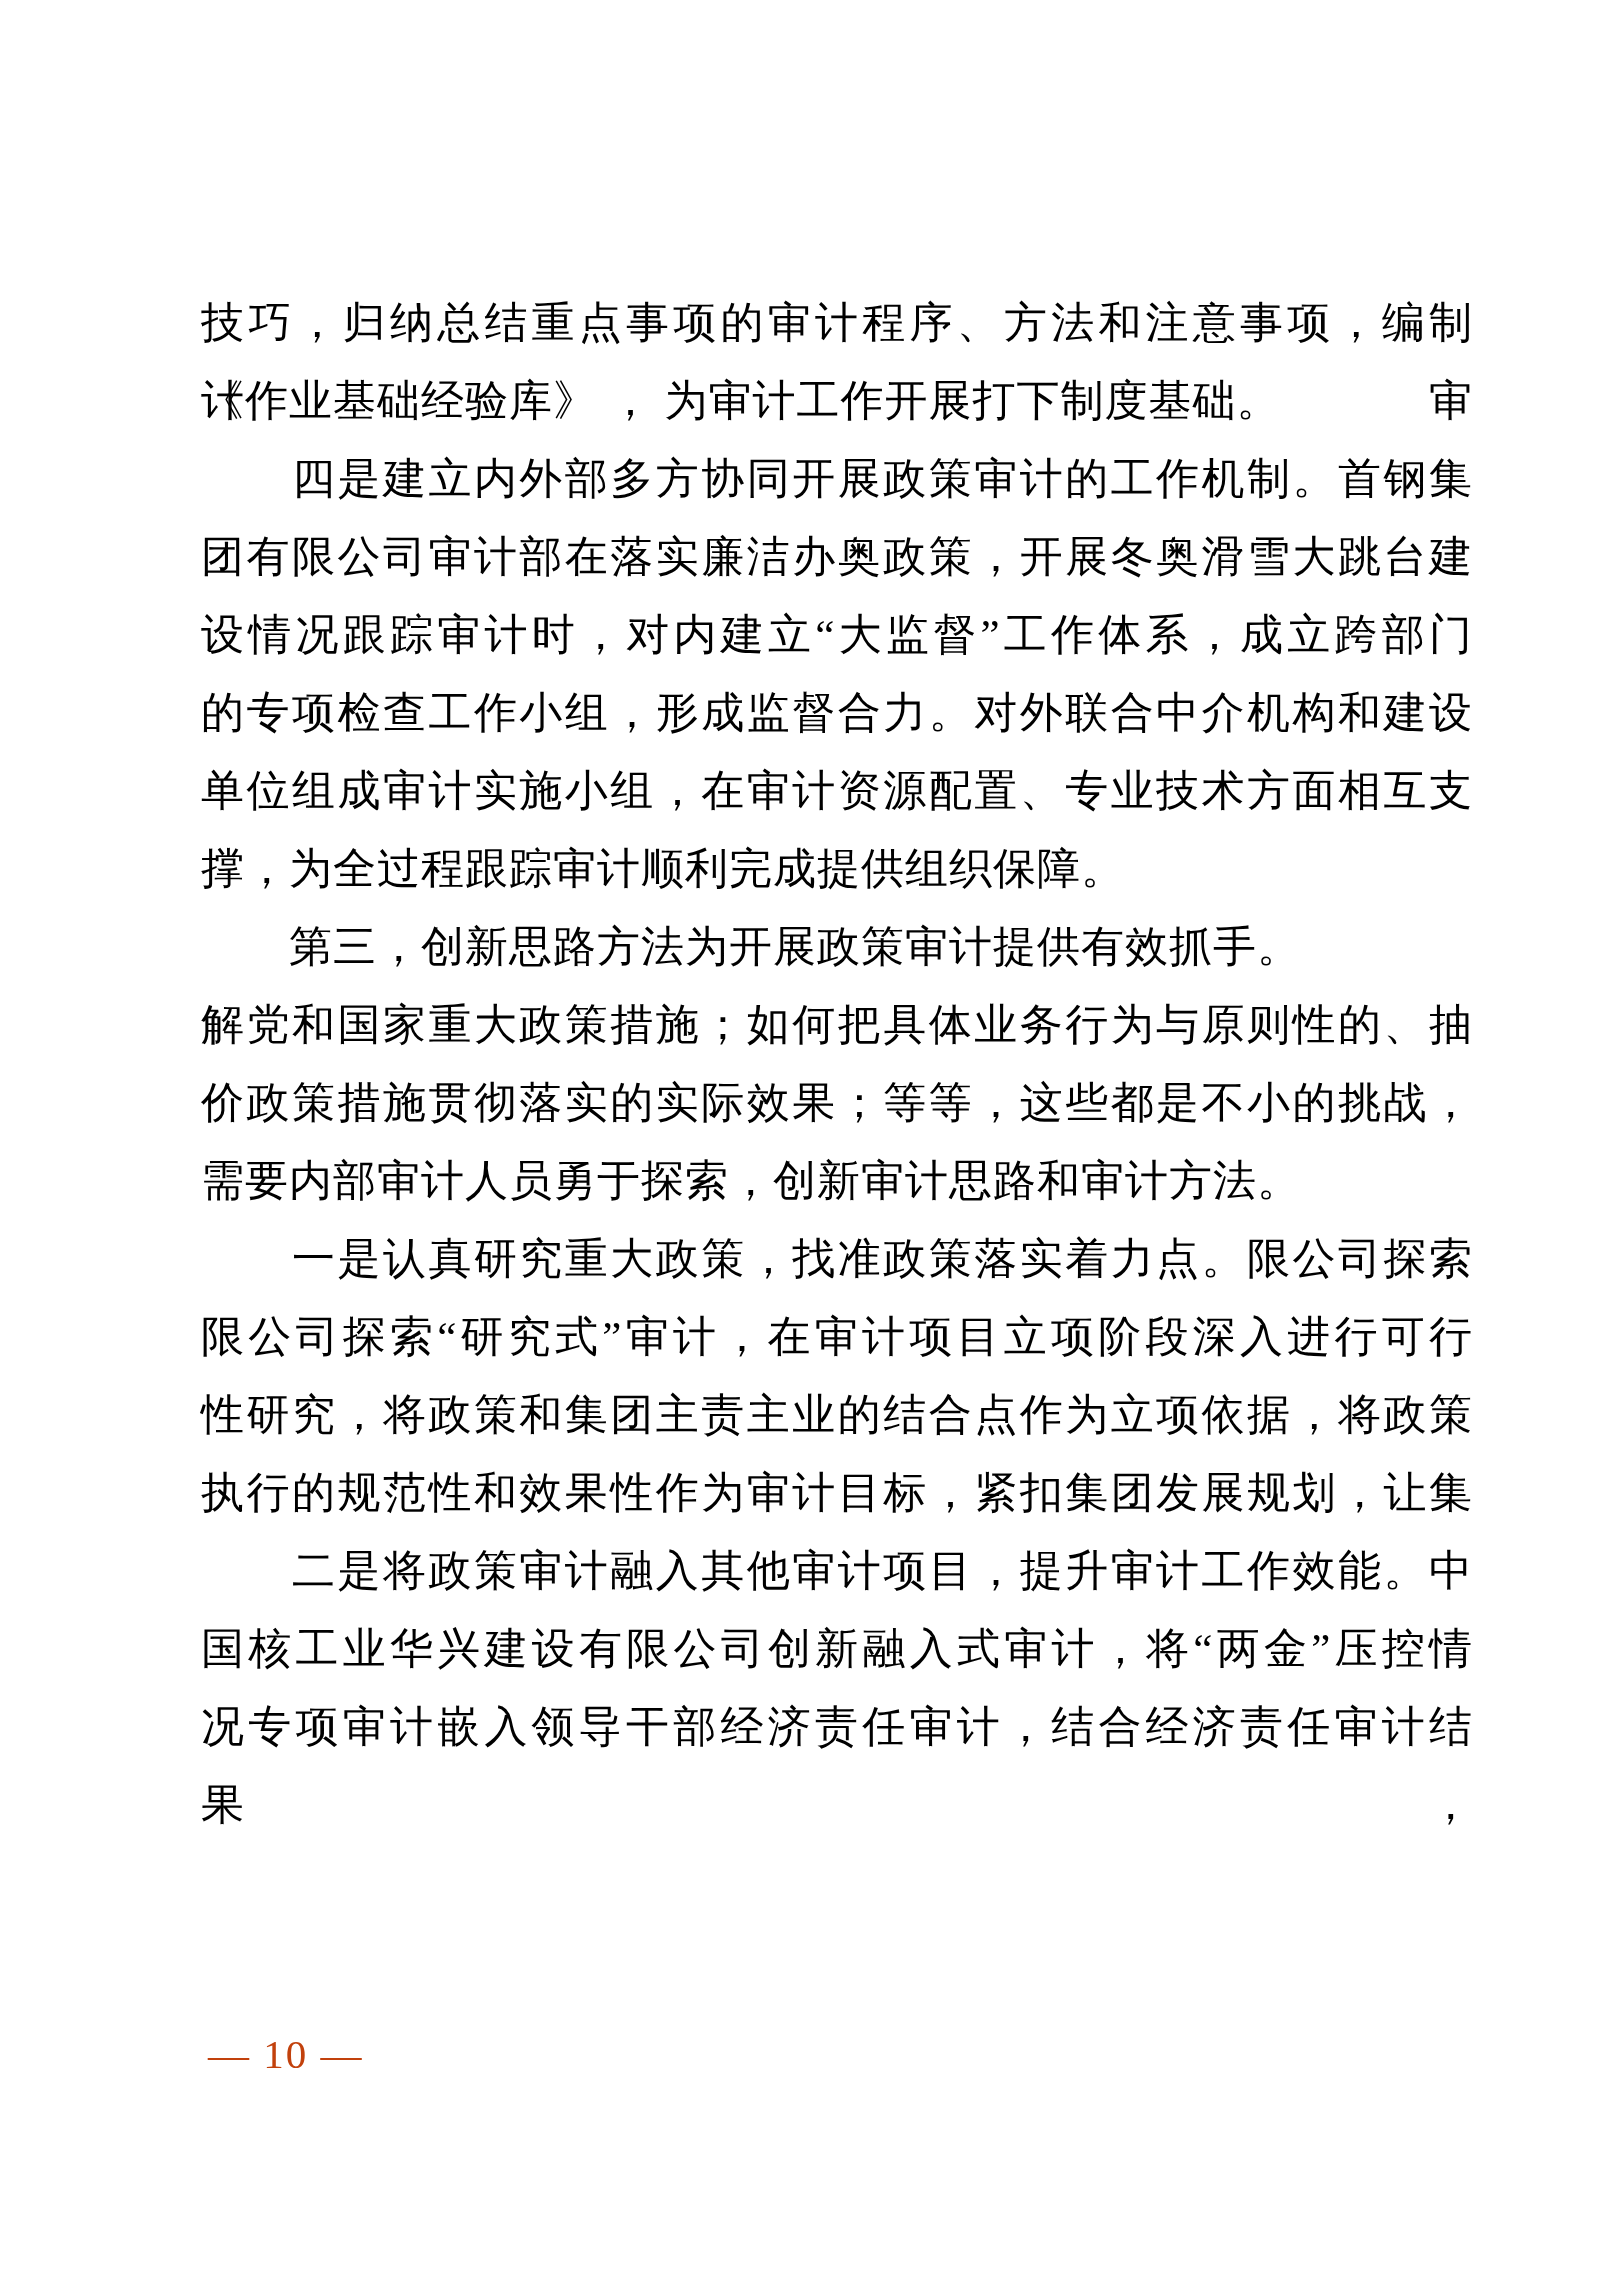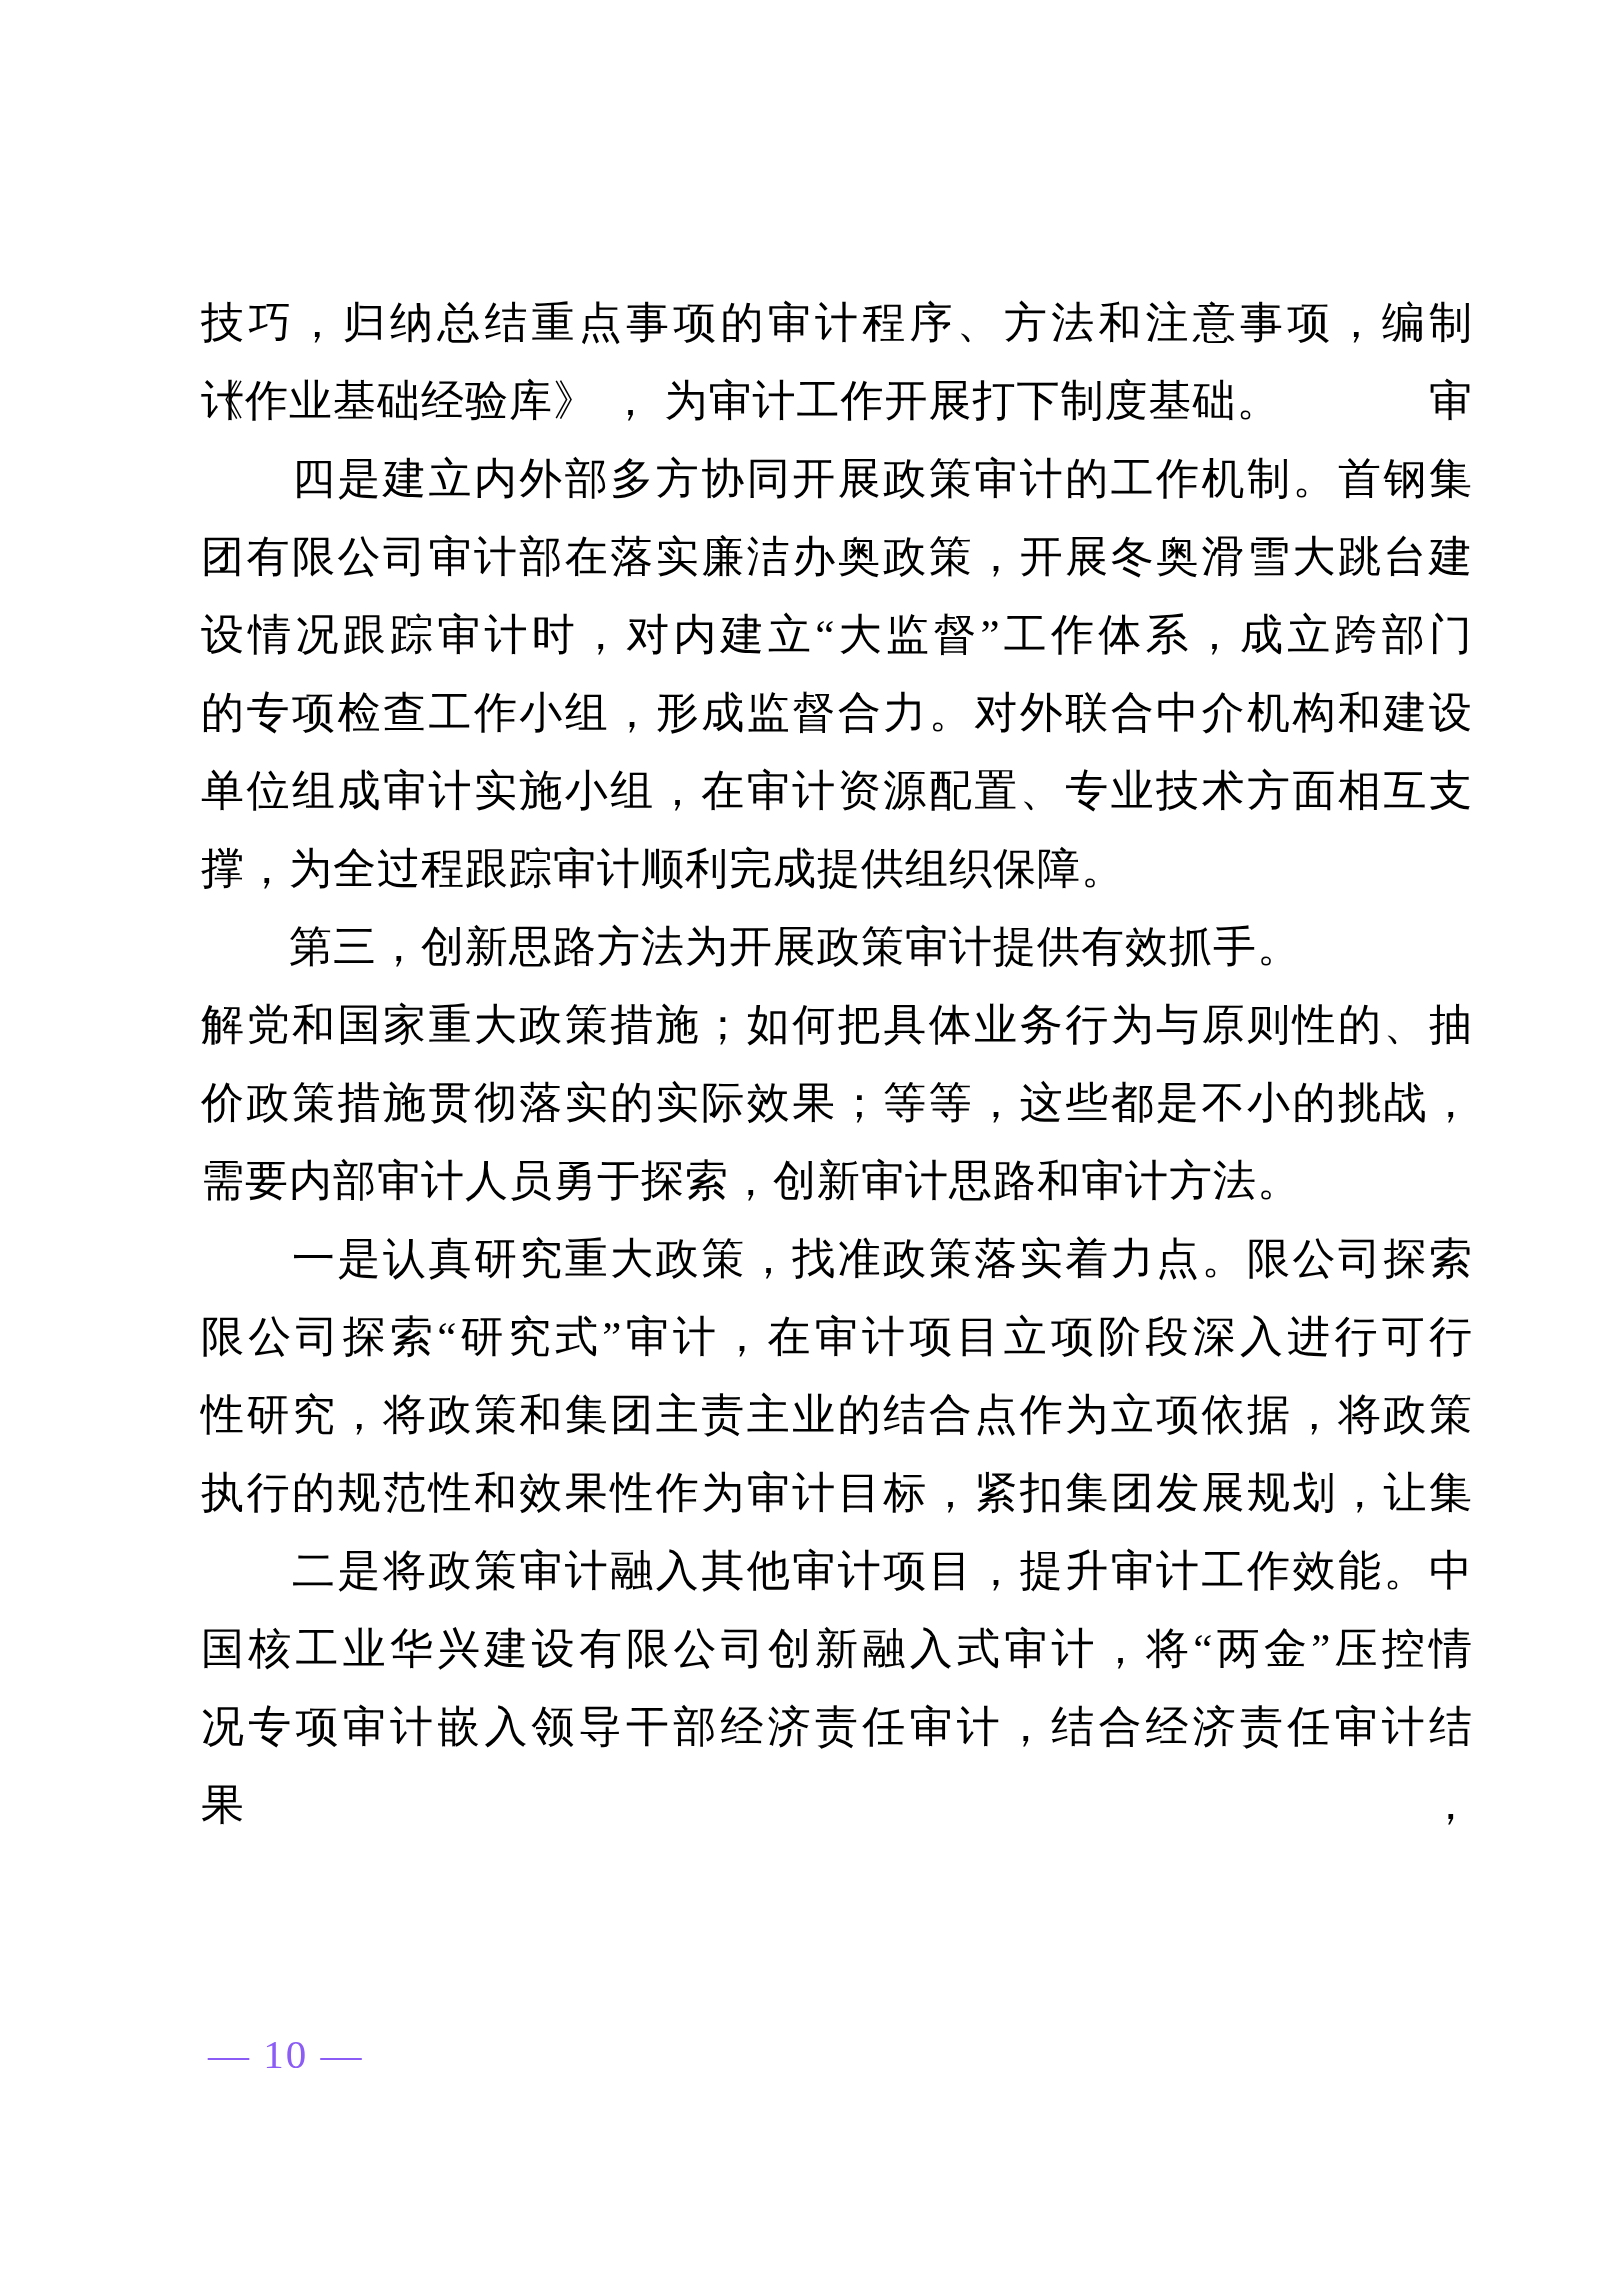--- a/index.html
+++ b/index.html
@@ -41,21 +41,21 @@
     white-space: normal;
     text-align: justify;
     text-align-last: justify;
   }
   .footer {
     position: absolute;
     left: 208px;
     top: 2031px;
     font-size: 41px;
     line-height: 47px;
-    color: #8b5cf6;
+    color: #c2410c;
     letter-spacing: 2px;
   }
 </style>
 </head>
 <body>
 
 <div class="page">
 
   <div class="text-block">
     <div class="line j">技巧，归纳总结重点事项的审计程序、方法和注意事项，编制《审</div>

